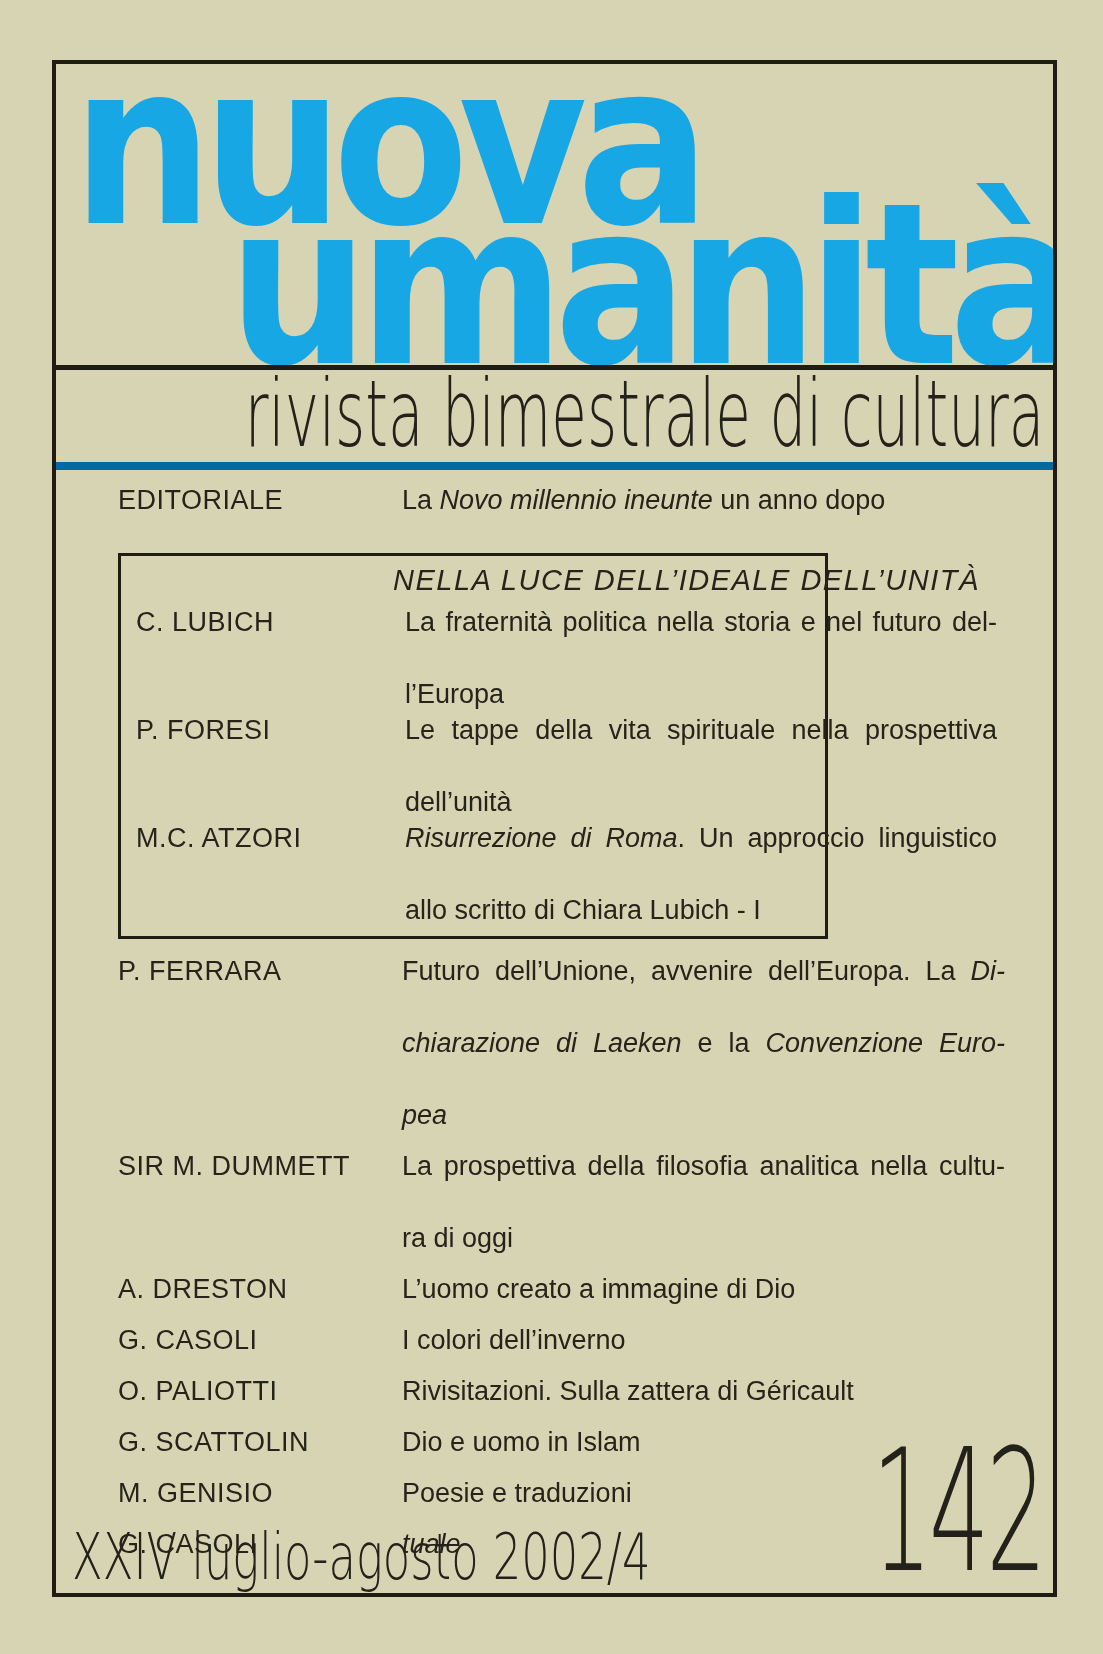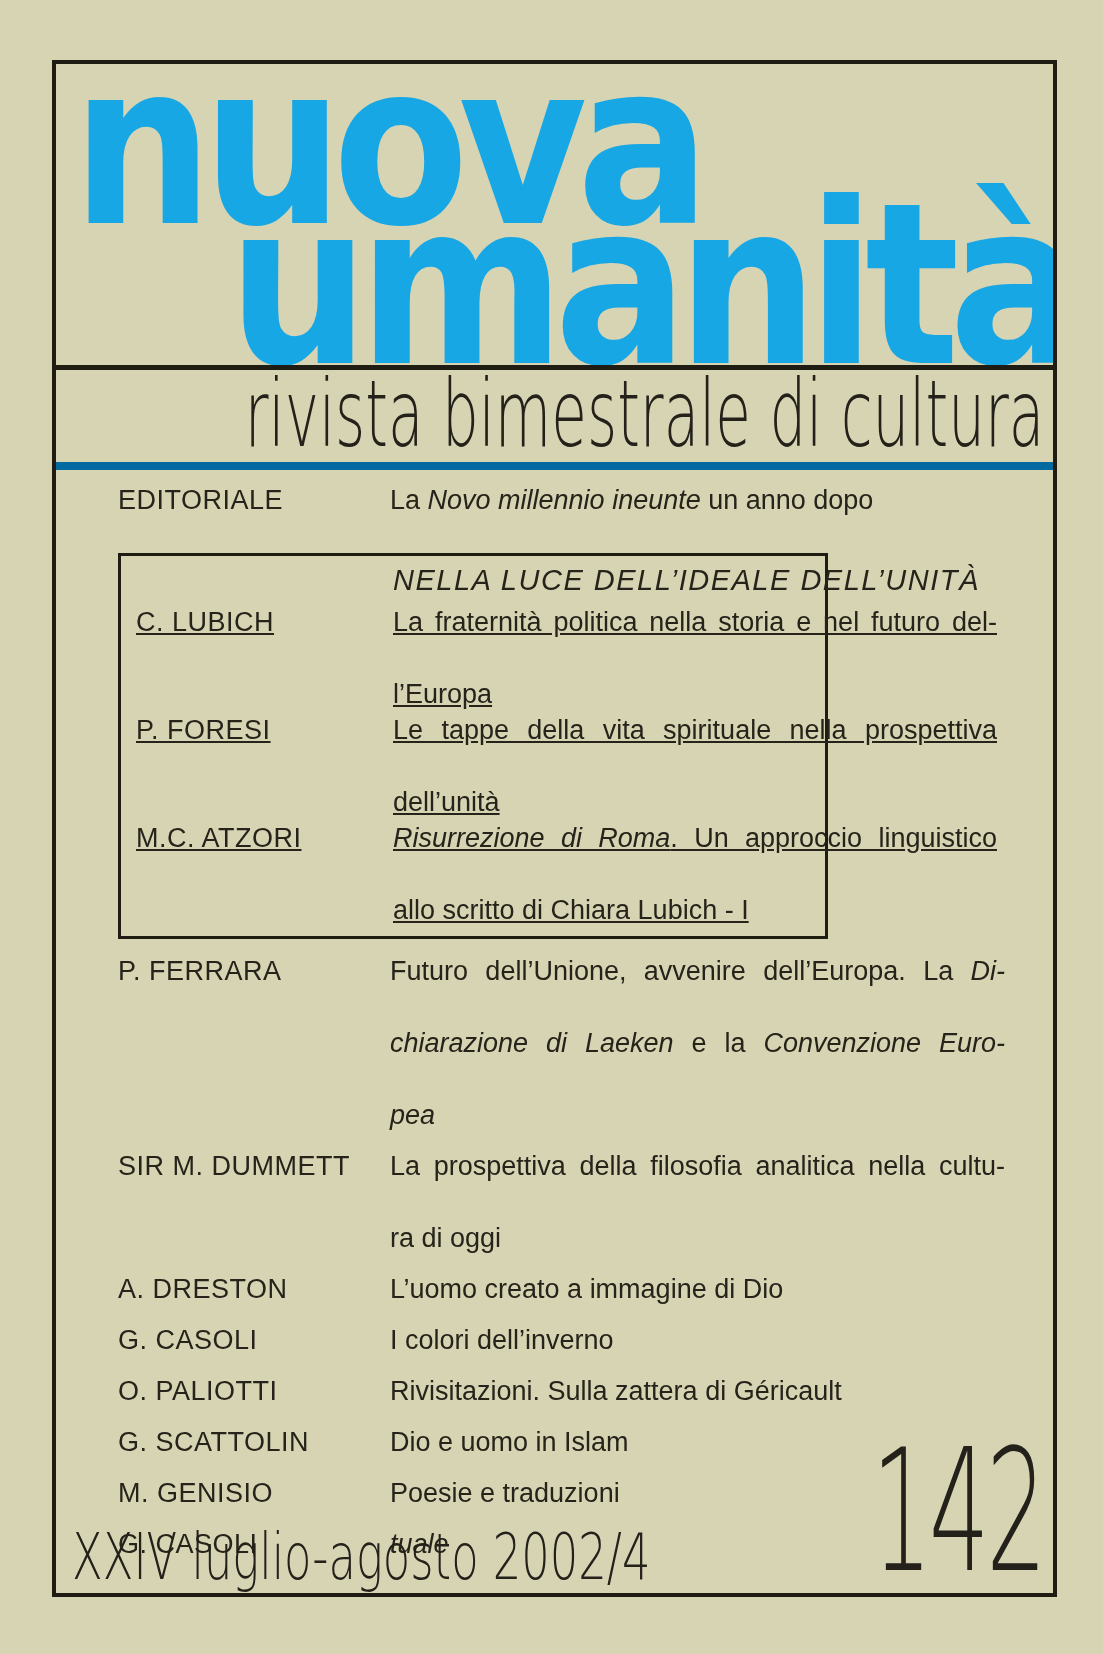--- a/index.html
+++ b/index.html
@@ -73,39 +73,38 @@
     display:grid;
     grid-template-columns:272px 615px;
     padding-left:62px;
   }
   #rows-bottom .row{margin-bottom:15px;}
   .author{
     letter-spacing:0.5px;
     white-space:nowrap;
   }
   .title{}
-  .tline{min-height:36px;}
+  .tline{min-height:36px;margin-left:12px;}
   .tline.j{text-align:justify;}
   .tline.j::after{content:"";display:inline-block;width:100%;height:0;}
   .tline i{font-style:italic;}
   
   .toc-box{
     box-sizing:border-box;
     margin-left:62px;
     margin-top:35px;
     margin-bottom:14px;
     width:710px;
     border:3px solid #1f1d13;
     padding:6px 8px 8px 12px;
   }
   .toc-box .row{
     grid-template-columns:257px 604px;
     padding-left:3px;
     margin-bottom:0;
-    text-decoration:underline;
   }
   .box-header{
     font-style:italic;
     font-size:29px;
     letter-spacing:1.5px;
     margin-left:260px;
     margin-bottom:6px;
     line-height:36px;
     white-space:nowrap;
   }

